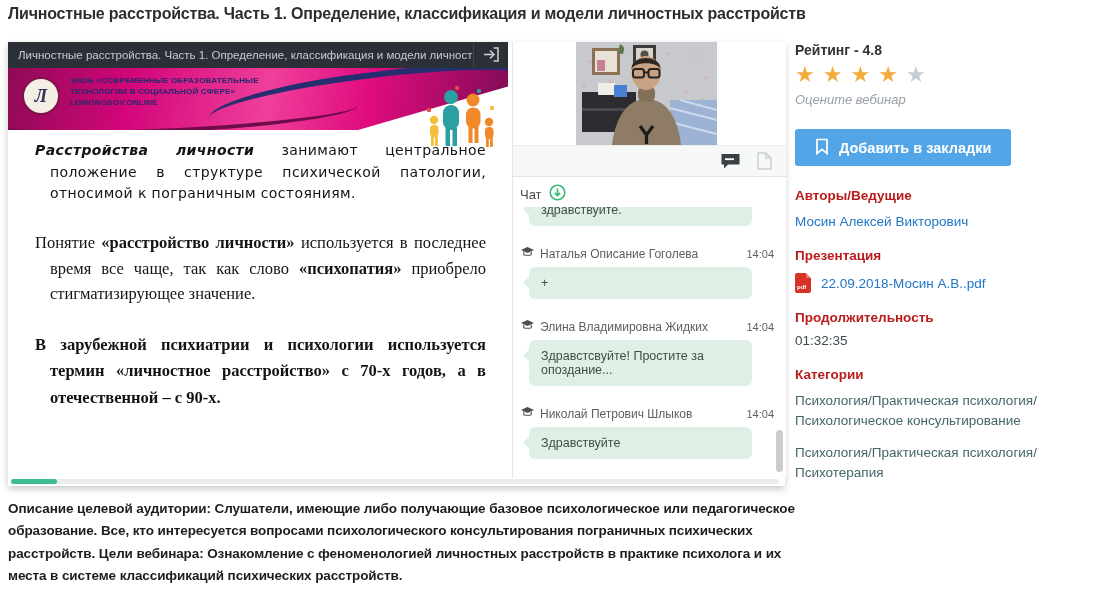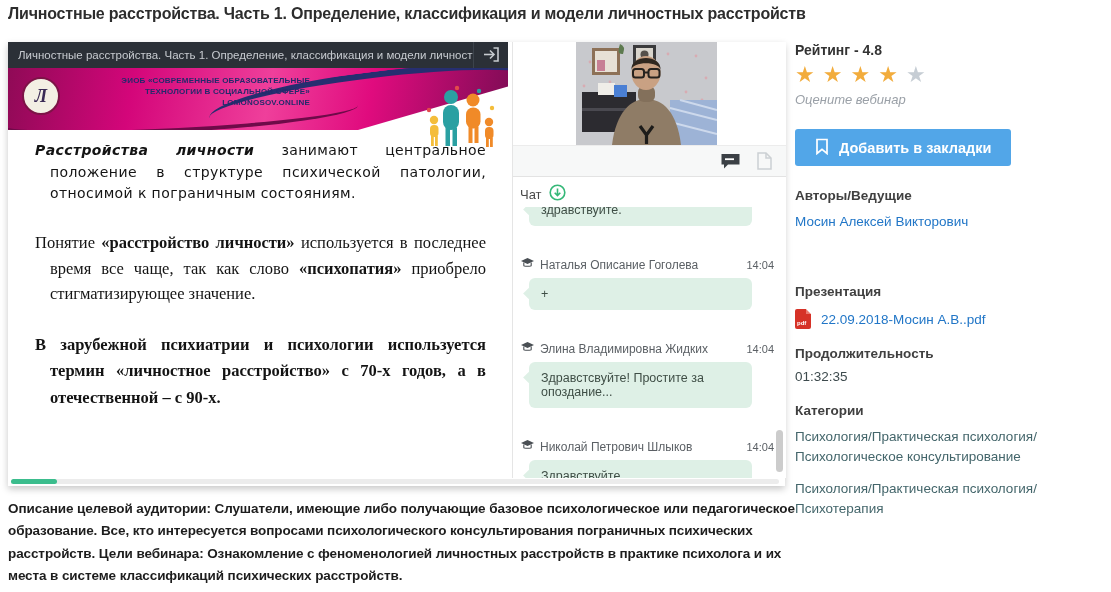--- a/index.html
+++ b/index.html
@@ -28,21 +28,21 @@
             background:linear-gradient(100deg,#8f0a56 0%,#d4067a 25%,#ef3f9b 52%,#e00b7e 72%,#7e0c55 100%);
             clip-path:polygon(0 0,100% 0,100% 30%,70% 100%,0 100%); }
   .banner .swoosh { position:absolute; right:-30px; top:4px; width:330px; height:46px;
                     border-top:6px solid #262e70; border-radius:50%; transform:rotate(-7deg); }
   .banner .swoosh2 { position:absolute; left:-10px; bottom:-2px; width:360px; height:30px;
                      border-bottom:4px solid #6e0b49; border-radius:50%; transform:rotate(-3deg); }
   .logo { position:absolute; left:14px; top:9px; width:34px; height:34px; background:#f3efe4;
           border-radius:50%; border:2px solid #7d1347; color:#3a2a55;
           font-family:"Liberation Serif",serif; font-size:18px; font-weight:bold; font-style:italic;
           display:flex; align-items:center; justify-content:center; }
-  .org-text { position:absolute; left:62px; top:8px; width:240px; text-align:right;
+  .org-text { position:absolute; left:62px; top:8px; width:240px; text-align:left;
               color:#232a6b; font-size:8px; font-weight:bold; line-height:1.35; letter-spacing:.2px; }
 
   .family-icon { position:absolute; right:12px; top:16px; }
 
   .slide-text { margin-top:10px; padding:0 22px 0 27px; }
   .slide-text p { margin:0 0 25px 0; text-align:justify; padding-left:15px; text-indent:-15px;
                   color:#141414; }
   p.geo { font-family:"DejaVu Sans",sans-serif; font-size:14px; line-height:1.55; letter-spacing:.4px; }
   p.geo .lead { font-weight:bold; font-style:italic; }
   p.ser { font-family:"Liberation Serif",serif; font-size:16.5px; line-height:1.55; }
@@ -60,49 +60,49 @@
                   justify-content:flex-end; gap:16px; padding-right:14px; flex:0 0 auto; }
   .tool-icon { cursor:pointer; display:flex; }
 
   .chat-header { display:flex; align-items:center; gap:7px; padding:7px 0 3px 7px;
                  font-size:13px; color:#4a4a4a; flex:0 0 auto; }
 
   .chat-list { position:relative; flex:1 1 auto; overflow:hidden; }
   .msg-head { display:flex; align-items:center; padding:7px 12px 3px 8px; color:#5b6065; font-size:12px; }
   .msg-name { margin-left:6px; flex:1; white-space:nowrap; overflow:hidden; }
   .msg-time { font-size:11px; color:#5b6065; }
-  .bubble { position:relative; margin:3px 34px 25px 16px; background:#def0e6; border-radius:6px;
+  .bubble { position:relative; margin:3px 34px 14px 16px; background:#def0e6; border-radius:6px;
             padding:9px 12px; font-size:12.5px; color:#3f4e46; }
   .bubble::before { content:""; position:absolute; left:-4px; top:11px; width:9px; height:9px;
                     background:#def0e6; transform:rotate(45deg); }
   .bubble.partial { margin-top:-13px; }
   .chat-scrollbar { position:absolute; right:3px; bottom:6px; width:7px; height:42px;
                     background:#cccccc; border-radius:4px; cursor:grab; }
 
   
   .progress { position:absolute; left:3px; right:6px; bottom:2px; height:5px; background:#ececec;
               border-radius:3px; cursor:pointer; }
   .progress-fill { height:100%; width:0; background:#3bbd8d; border-radius:3px; }
 
   
   .sidebar { position:absolute; left:795px; top:42px; width:312px; color:#333; }
-  .side-label { font-size:13.5px; font-weight:bold; color:#404040; }
+  .side-label { font-size:13.5px; font-weight:bold; color:#b91c1c; }
   .rating-label { font-size:14px; font-weight:bold; margin-bottom:6px; }
   .stars { font-size:22px; letter-spacing:8px; line-height:1; margin-bottom:6px; cursor:pointer; }
   .star.filled { color:#f2ac3c; }
   .star.empty { color:#c6cdd4; }
   .rate-hint { font-size:13px; font-style:italic; color:#9aa0a7; margin-bottom:22px; }
   .bookmark-btn { display:inline-flex; align-items:center; gap:10px; height:37px; padding:0 20px;
                   background:#52a6e8; color:#fff; font-size:14.5px; font-weight:bold;
                   border:none; border-radius:3px; cursor:pointer; margin-bottom:22px;
                   font-family:"Liberation Sans",sans-serif; }
   .authors-label { margin-bottom:9px; }
   .link { color:#2176c7; font-size:13.5px; text-decoration:none; cursor:pointer; display:inline-block; }
   .author-link { margin-bottom:19px; }
-  .pres-label { margin-bottom:10px;margin-top:36px; }
+  .pres-label { margin-bottom:10px; }
   .pdf-row { display:flex; align-items:center; gap:10px; margin-bottom:17px; }
   .pdf-icon { position:relative; width:16px; height:20px; background:#d63227; border-radius:2px;
               flex:0 0 auto; }
   .pdf-icon::after { content:""; position:absolute; right:0; top:0; border-style:solid;
                      border-width:0 5px 5px 0; border-color:#fff #fff #e9796f #e9796f; }
   .pdf-badge { position:absolute; left:2px; bottom:3px; color:#fff; font-size:6px; font-weight:bold; }
   .dur-label { margin-bottom:8px; }
   .dur-value { font-size:13.5px; color:#3d4a4d; margin-bottom:19px; }
   .cat-label { margin-bottom:9px; }
   .category { font-size:13.5px; color:#44666b; line-height:1.45; margin-bottom:13px; width:300px; }

